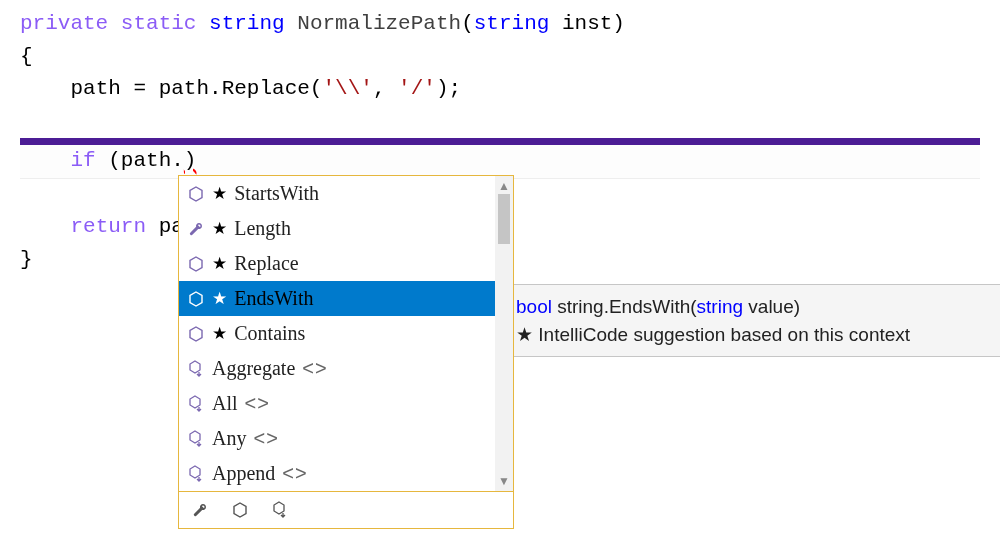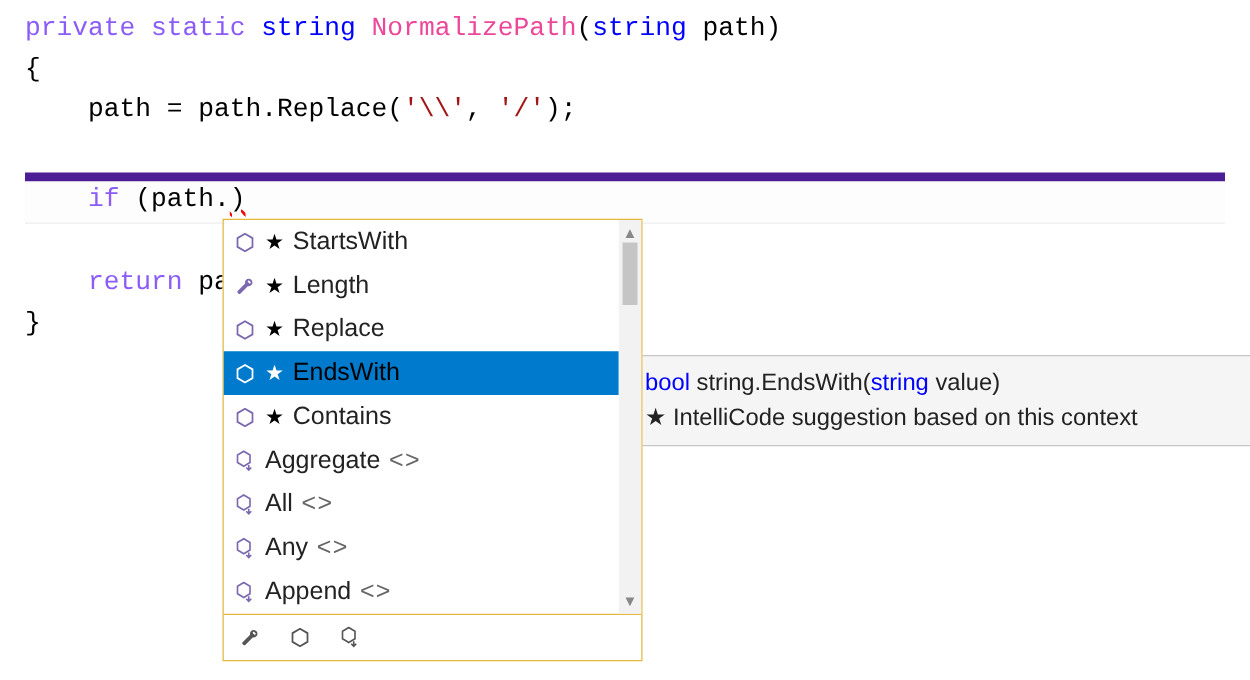--- a/index.html
+++ b/index.html
@@ -20,21 +20,21 @@
     .code-line {
       white-space: pre;
     }
     .highlight-line {
       background: #fdfdfd;
       border-top: 7px solid #4c1d95;
       border-bottom: 1px solid #eee;
     }
     .kw { color: #8b5cf6; }
     .type { color: #0000ff; }
-    .method-name { color: #ec4899; }
+    .method-name { color: #404040; }
     .char { color: #a31515; }
     .plain { color: #000000; }
     .err-wave {
       text-decoration: underline wavy red;
     }
     .intellisense-popup {
       position: absolute;
       left: 178px;
       top: 175px;
       width: 336px;
@@ -74,20 +74,21 @@
       flex-shrink: 0;
     }
     .star {
       font-size: 17px;
       color: #000;
       flex-shrink: 0;
     }
     .intellisense-item.selected .star { color: #fff; }
     .item-label {
       color: #222;
+      font-family: Liberation Serif, serif;
     }
     .intellisense-item.selected .item-label { color: #000000; }
     .generic { color: #666; letter-spacing: 1px; }
     .scrollbar {
       width: 18px;
       background: #f2f2f2;
       position: relative;
       display: flex;
       flex-direction: column;
       justify-content: space-between;
@@ -127,21 +128,21 @@
       line-height: 1.45;
       color: #222;
       z-index: 9;
     }
     .tt-kw { color: #0000ff; }
   </style>
 </head>
 <body>
 
 <div class="code-area">
-  <div class="code-line"><span class="kw">private</span> <span class="kw">static</span> <span class="type">string</span> <span class="method-name">NormalizePath</span><span class="plain">(</span><span class="type">string</span><span class="plain"> path)</span></div>
+  <div class="code-line"><span class="kw">private</span> <span class="kw">static</span> <span class="type">string</span> <span class="method-name">NormalizePath</span><span class="plain">(</span><span class="type">string</span><span class="plain"> inst)</span></div>
   <div class="code-line"><span class="plain">{</span></div>
   <div class="code-line"><span>    </span><span class="plain">path = path.Replace(</span><span class="char">'\\'</span><span class="plain">, </span><span class="char">'/'</span><span class="plain">);</span></div>
   <div class="code-line"><span></span>&nbsp;</div>
   <div class="code-line highlight-line"><span>    </span><span class="kw">if</span><span class="plain"> (path.</span><span class="plain err-wave">)</span></div>
   <div class="code-line"><span></span>&nbsp;</div>
   <div class="code-line"><span>    </span><span class="kw">return</span><span class="plain"> pa</span></div>
   <div class="code-line"><span class="plain">}</span></div>
 </div>
 
 <div class="intellisense-popup">

